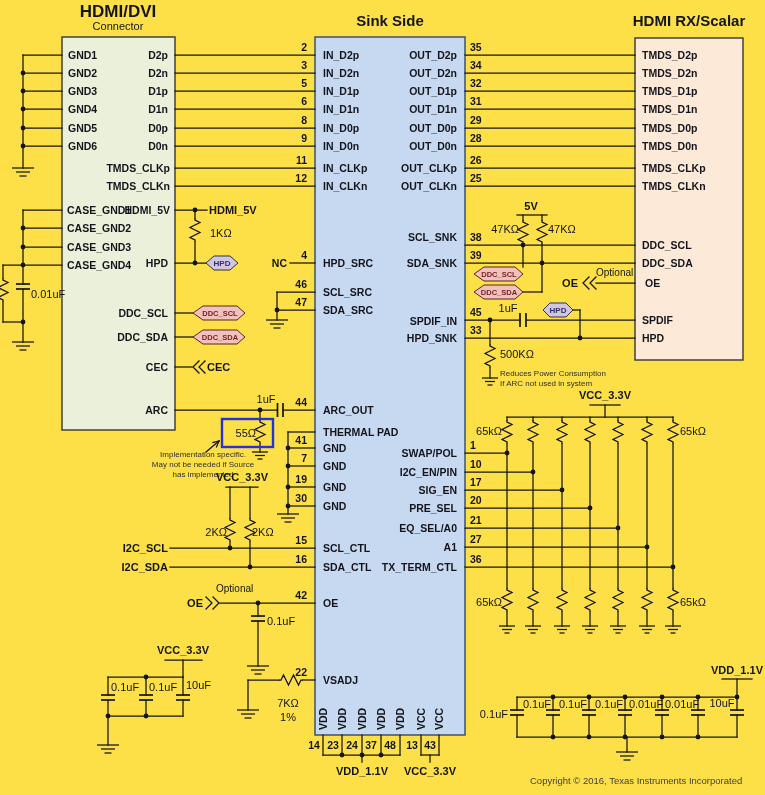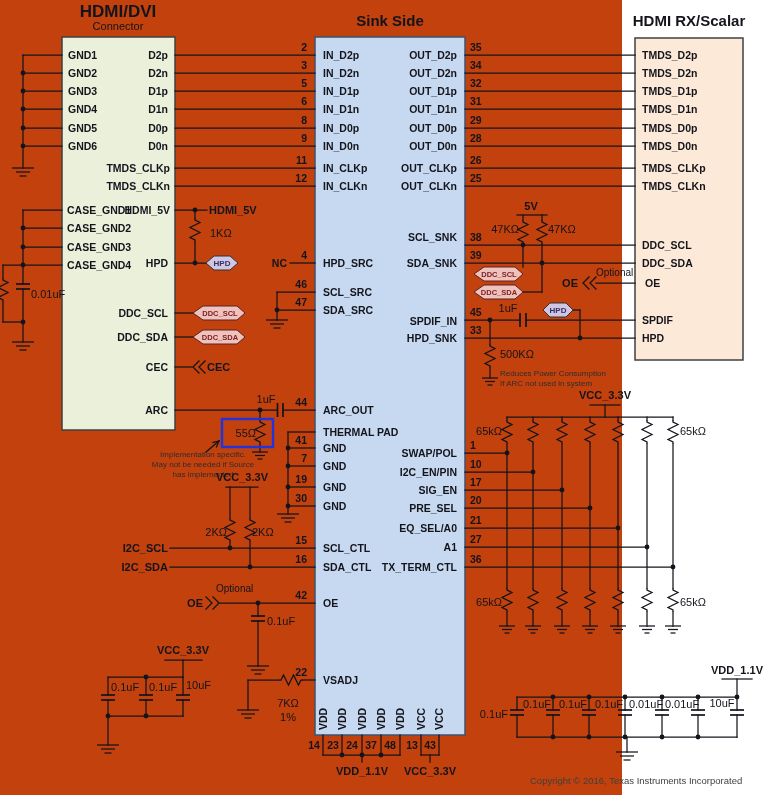--- a/index.html
+++ b/index.html
@@ -1,16 +1,16 @@
 <!DOCTYPE html>
 <html><head>
 <meta charset="utf-8">
 <style>
   html,body{margin:0;padding:0;background:#ffffff;}
-  .stage{width:622px;height:795px;position:relative;background:#c2410c;}
+  .stage{width:765px;height:795px;position:relative;background:#fde047;}
   svg text{font-family:"Liberation Sans","DejaVu Sans",sans-serif;fill:#14141c;}
   .pin{font-size:10.5px;font-weight:bold;}
   .num{font-size:10.5px;font-weight:bold;}
   .net{font-size:11px;font-weight:bold;}
   .val{font-size:11px;}
   .note{font-size:8px;fill:#2e2e2e;}
   .tagd{font-size:7.5px;font-weight:bold;fill:#7a2020;}
   .tagh{font-size:8px;font-weight:bold;fill:#353063;}
   .title{font-size:17px;font-weight:bold;}
   .t15{font-size:15px;font-weight:bold;}

